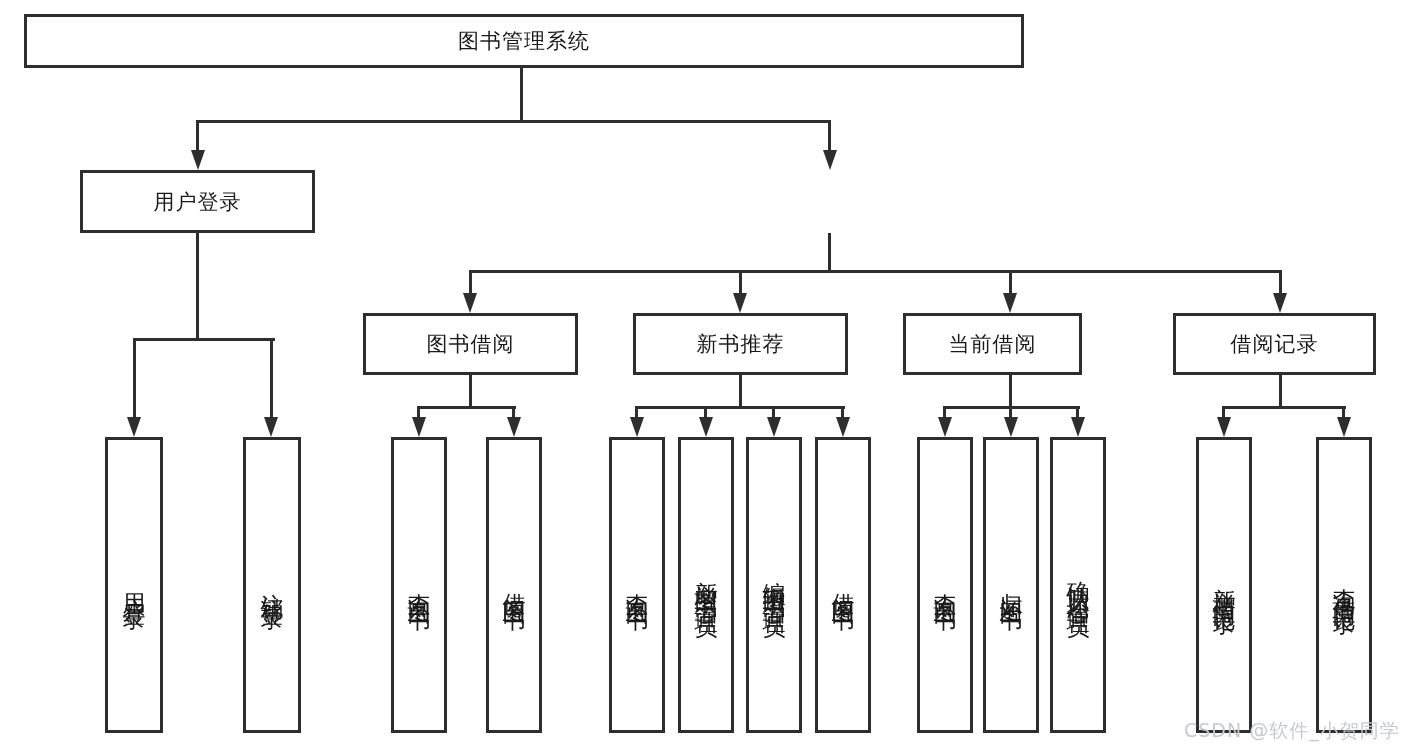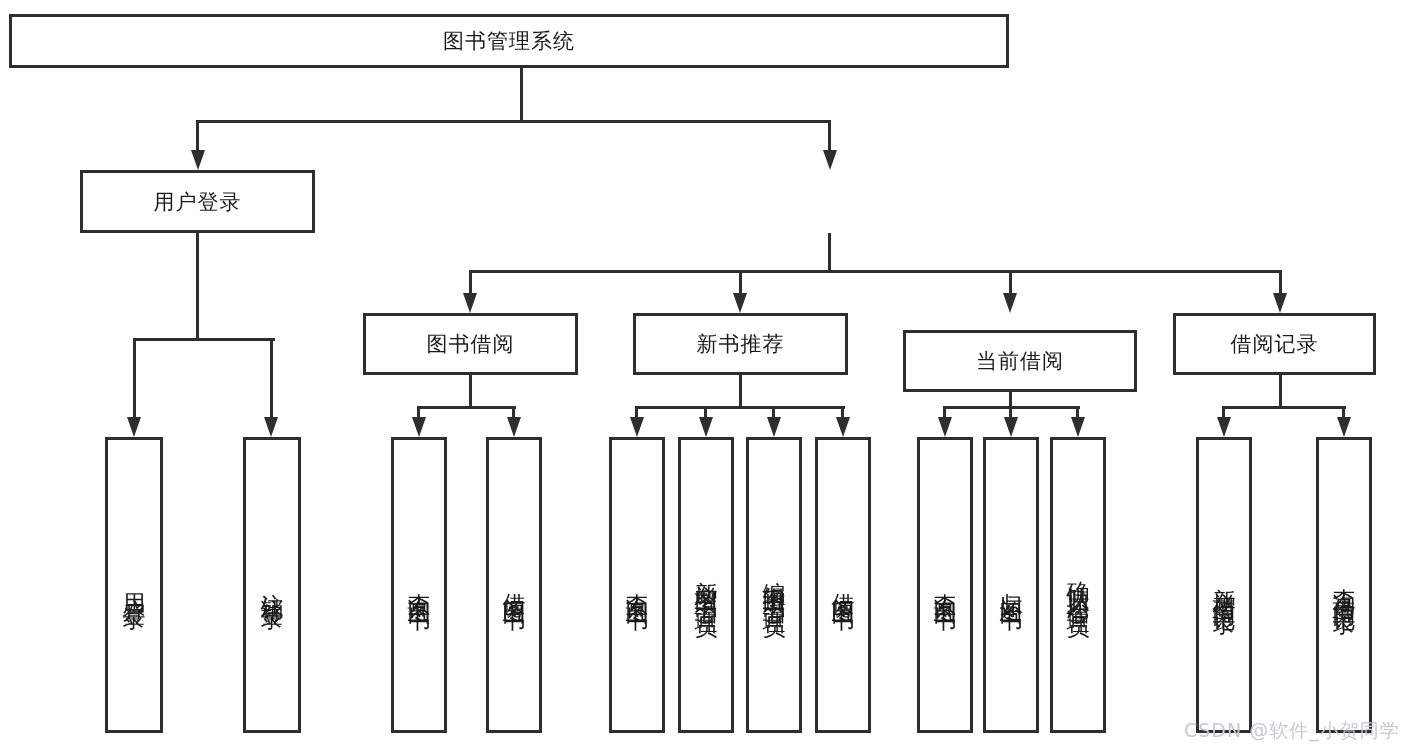--- a/index.html
+++ b/index.html
@@ -82,30 +82,30 @@
   <div class="arrow" style="left:1004px;top:417px"></div>
   <div class="arrow" style="left:1071px;top:417px"></div>
 
   <div class="line" style="left:1279px;top:375px;width:3px;height:33px"></div>
   <div class="line" style="left:1222px;top:406px;width:124px;height:3px"></div>
   <div class="line" style="left:1222px;top:406px;width:3px;height:13px"></div>
   <div class="line" style="left:1342px;top:406px;width:3px;height:13px"></div>
   <div class="arrow" style="left:1217px;top:417px"></div>
   <div class="arrow" style="left:1337px;top:417px"></div>
 
-  <div class="box hbox" style="left:9px;top:14px;width:1000px;height:54px">图书管理系统</div>
+  <div class="box hbox" style="left:24px;top:14px;width:1000px;height:54px">图书管理系统</div>
 
   <div class="box hbox" style="left:80px;top:170px;width:235px;height:63px">用户登录</div>
 
   <div class="box vbox" style="left:105px;top:437px;width:58px;height:296px">用户登录</div>
   <div class="box vbox" style="left:243px;top:437px;width:58px;height:296px">注销登录</div>
 
   <div class="box hbox" style="left:363px;top:313px;width:215px;height:62px">图书借阅</div>
   <div class="box hbox" style="left:633px;top:313px;width:215px;height:62px">新书推荐</div>
-  <div class="box hbox" style="left:903px;top:330px;width:234px;height:62px">当前借阅</div>
+  <div class="box hbox" style="left:903px;top:313px;width:179px;height:62px">当前借阅</div>
   <div class="box hbox" style="left:1173px;top:313px;width:203px;height:62px">借阅记录</div>
 
   <div class="box vbox" style="left:391px;top:437px;width:56px;height:296px">查询图书</div>
   <div class="box vbox" style="left:486px;top:437px;width:56px;height:296px">借阅图书</div>
 
   <div class="box vbox" style="left:609px;top:437px;width:56px;height:296px">查询图书</div>
   <div class="box vbox" style="left:678px;top:437px;width:56px;height:296px">新增图书（管理员）</div>
   <div class="box vbox" style="left:746px;top:437px;width:56px;height:296px">编辑图书（管理员）</div>
   <div class="box vbox" style="left:815px;top:437px;width:56px;height:296px">借阅图书</div>
 

